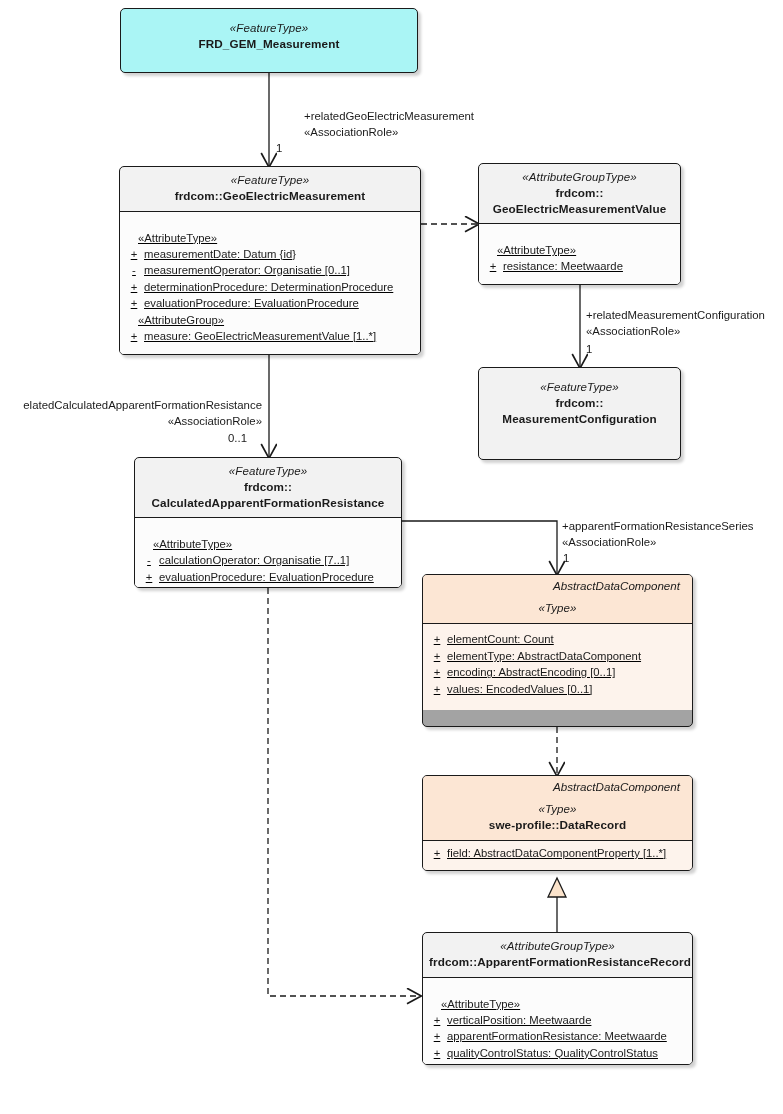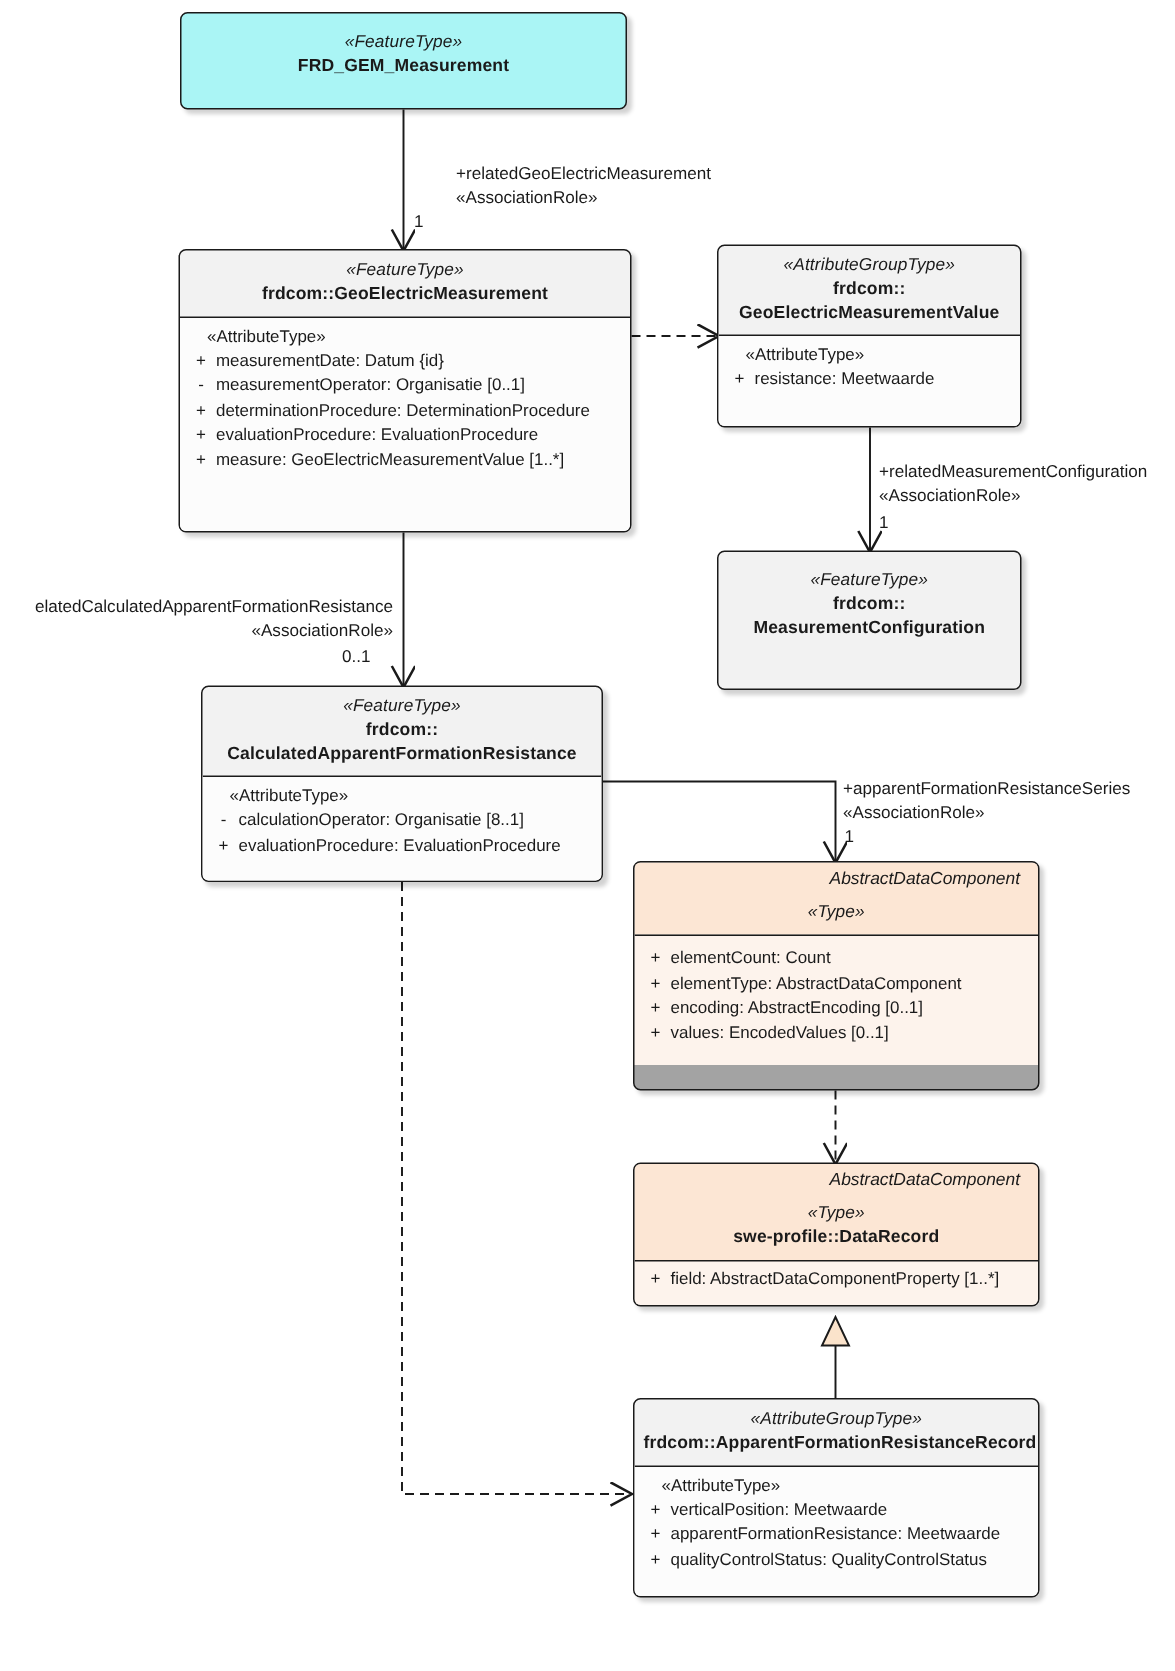--- a/index.html
+++ b/index.html
@@ -28,22 +28,23 @@
   .uml-box.orange{background:#a3a3a3;}
   .uml-box.plain{background:#f2f2f2;}
   .box-head{
     padding:6px 6px 7px 6px;
     text-align:center;
     line-height:1.32;
   }
   .uml-box.orange .box-head{background:#fce6d4;}
   .box-body{
     border-top:1.6px solid #1a1a1a;
-    padding:5px 4px 6px 4px;
+    padding:18px 4px 6px 4px;
     background:#fcfcfc;
+    text-decoration:underline;
   }
   .uml-box.orange .box-body{background:#fdf3ec;}
   .uml-box.plain .box-body{background:#fcfcfc;}
 
   .stereo{
     font-size:11.5px;
     color:#1a1a1a;
     display:block;
     letter-spacing:0.1px;
     font-style:italic;
@@ -163,20 +164,21 @@
         <span class="sig">measurementOperator: Organisatie [0..1]</span>
       </div>
       <div class="attr">
         <span class="vis">+</span>
         <span class="sig">determinationProcedure: DeterminationProcedure</span>
       </div>
       <div class="attr">
         <span class="vis">+</span>
         <span class="sig">evaluationProcedure: EvaluationProcedure</span>
       </div>
+      <div class="group-label">«AttributeGroup»</div>
       <div class="attr">
         <span class="vis">+</span>
         <span class="sig">measure: GeoElectricMeasurementValue [1..*]</span>
       </div>
     </div>
   </div>
 
   <div class="uml-box plain" style="left:478px;top:163px;width:203px;height:122px;">
     <div class="box-head">
       <span class="stereo">«AttributeGroupType»</span>
@@ -215,21 +217,21 @@
   <div class="uml-box plain" style="left:134px;top:457px;width:268px;height:131px;">
     <div class="box-head">
       <span class="stereo">«FeatureType»</span>
       <span class="cname">frdcom::</span>
       <span class="cname">CalculatedApparentFormationResistance</span>
     </div>
     <div class="box-body" style="height:64px;">
       <div class="group-label">«AttributeType»</div>
       <div class="attr">
         <span class="vis">-</span>
-        <span class="sig">calculationOperator: Organisatie [8..1]</span>
+        <span class="sig">calculationOperator: Organisatie [7..1]</span>
       </div>
       <div class="attr">
         <span class="vis">+</span>
         <span class="sig">evaluationProcedure: EvaluationProcedure</span>
       </div>
     </div>
   </div>
 
   <div class="elabel" style="left:562px;top:518px;">
     <div>+apparentFormationResistanceSeries</div>

